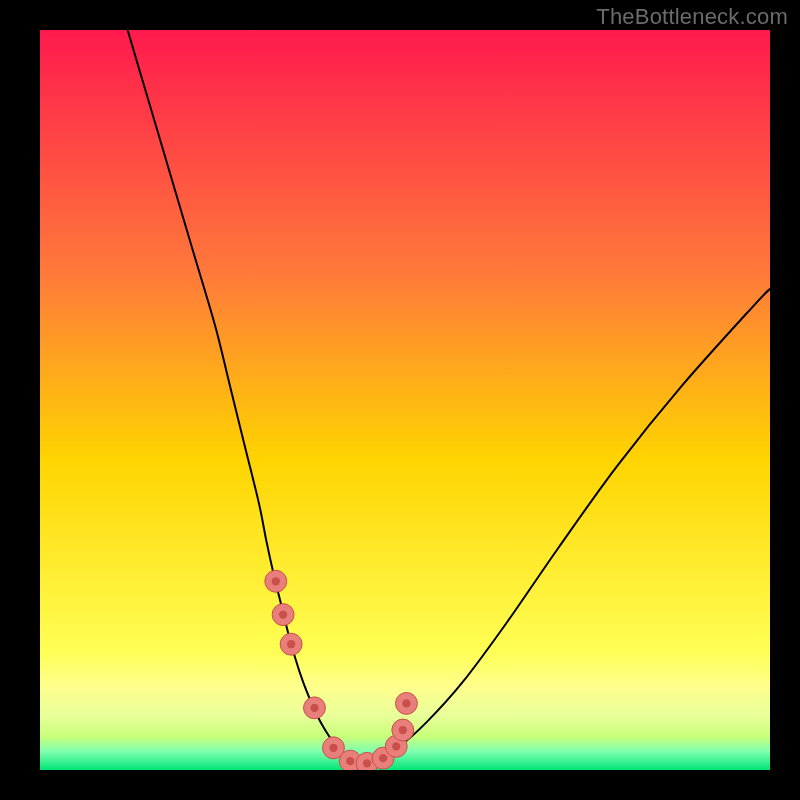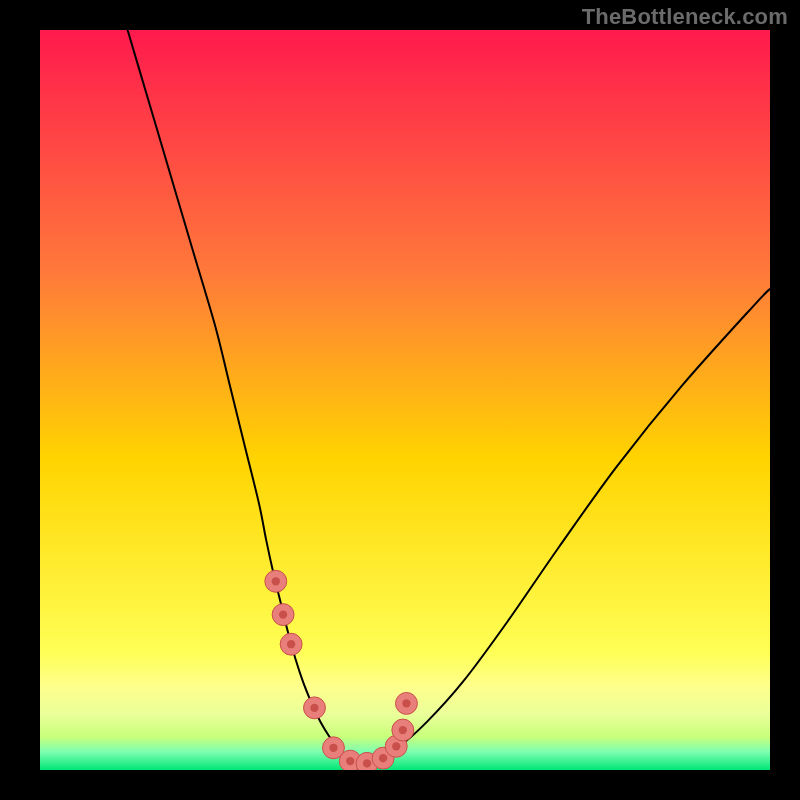--- a/index.html
+++ b/index.html
@@ -18,21 +18,21 @@
     width: 800px;
     height: 800px;
     background: #000;
   }
   .watermark {
     position: absolute;
     top: 4px;
     right: 12px;
     color: #6b6b6b;
     font-size: 22px;
-    font-weight: 700;
+    font-weight: 400;
     letter-spacing: 0.2px;
     user-select: none;
     margin-left: 14px;
   }
   .plot {
     position: absolute;
     left: 40px;
     top: 30px;
     width: 730px;
     height: 740px;

